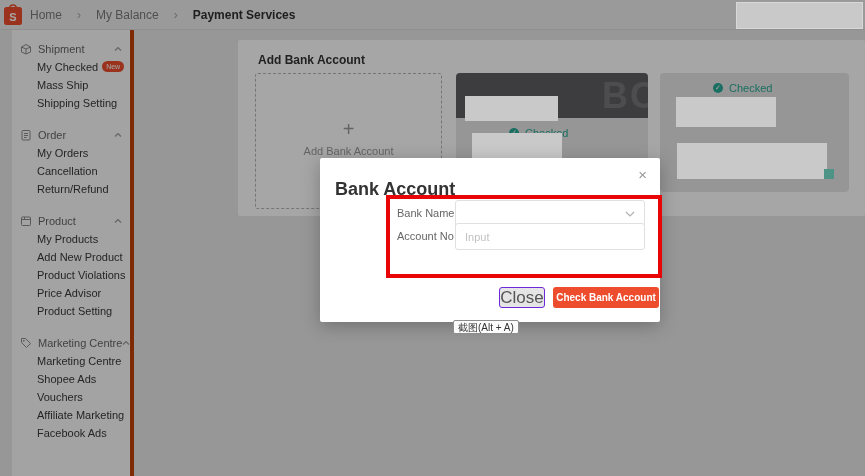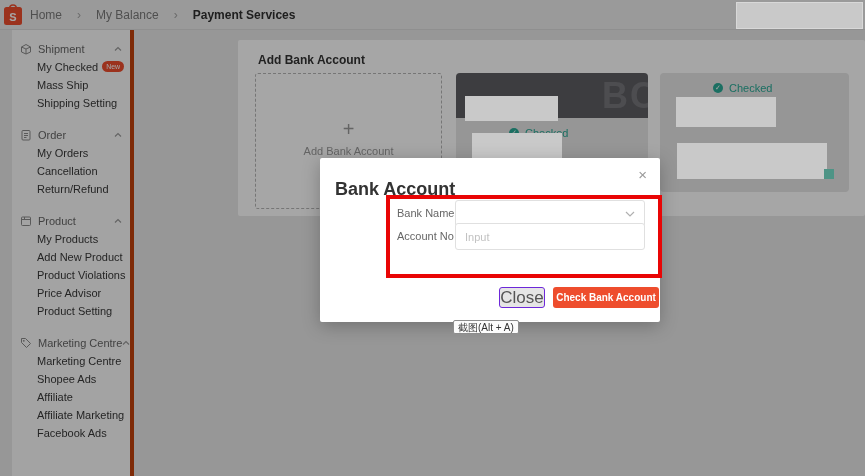--- a/index.html
+++ b/index.html
@@ -165,21 +165,21 @@
             <path d="M1.5 5.5 L1.5 1.5 L5.5 1.5 L10.5 6.5 L6.5 10.5 Z" fill="none" stroke="#8a8a8a" stroke-width="1"></path>
             <circle cx="3.8" cy="3.8" r="0.9" fill="#8a8a8a"></circle>
           </svg>
         <span class="stitle">Marketing Centre</span>
         <svg class="caret" viewBox="0 0 8 6">
             <polyline points="1,4.5 4,1.5 7,4.5" fill="none" stroke="#999" stroke-width="1.1"></polyline>
           </svg>
       </div>
       <div class="side-item"><span>Marketing Centre</span></div>
       <div class="side-item"><span>Shopee Ads</span></div>
-      <div class="side-item"><span>Affiliate</span></div>
+      <div class="side-item"><span>Vouchers</span></div>
       <div class="side-item"><span>Affiliate Marketing</span></div>
       <div class="side-item"><span>Facebook Ads</span></div>
     </div>
 
     <div class="side-section">
       <div class="side-header">
         
         
         
       </div>

